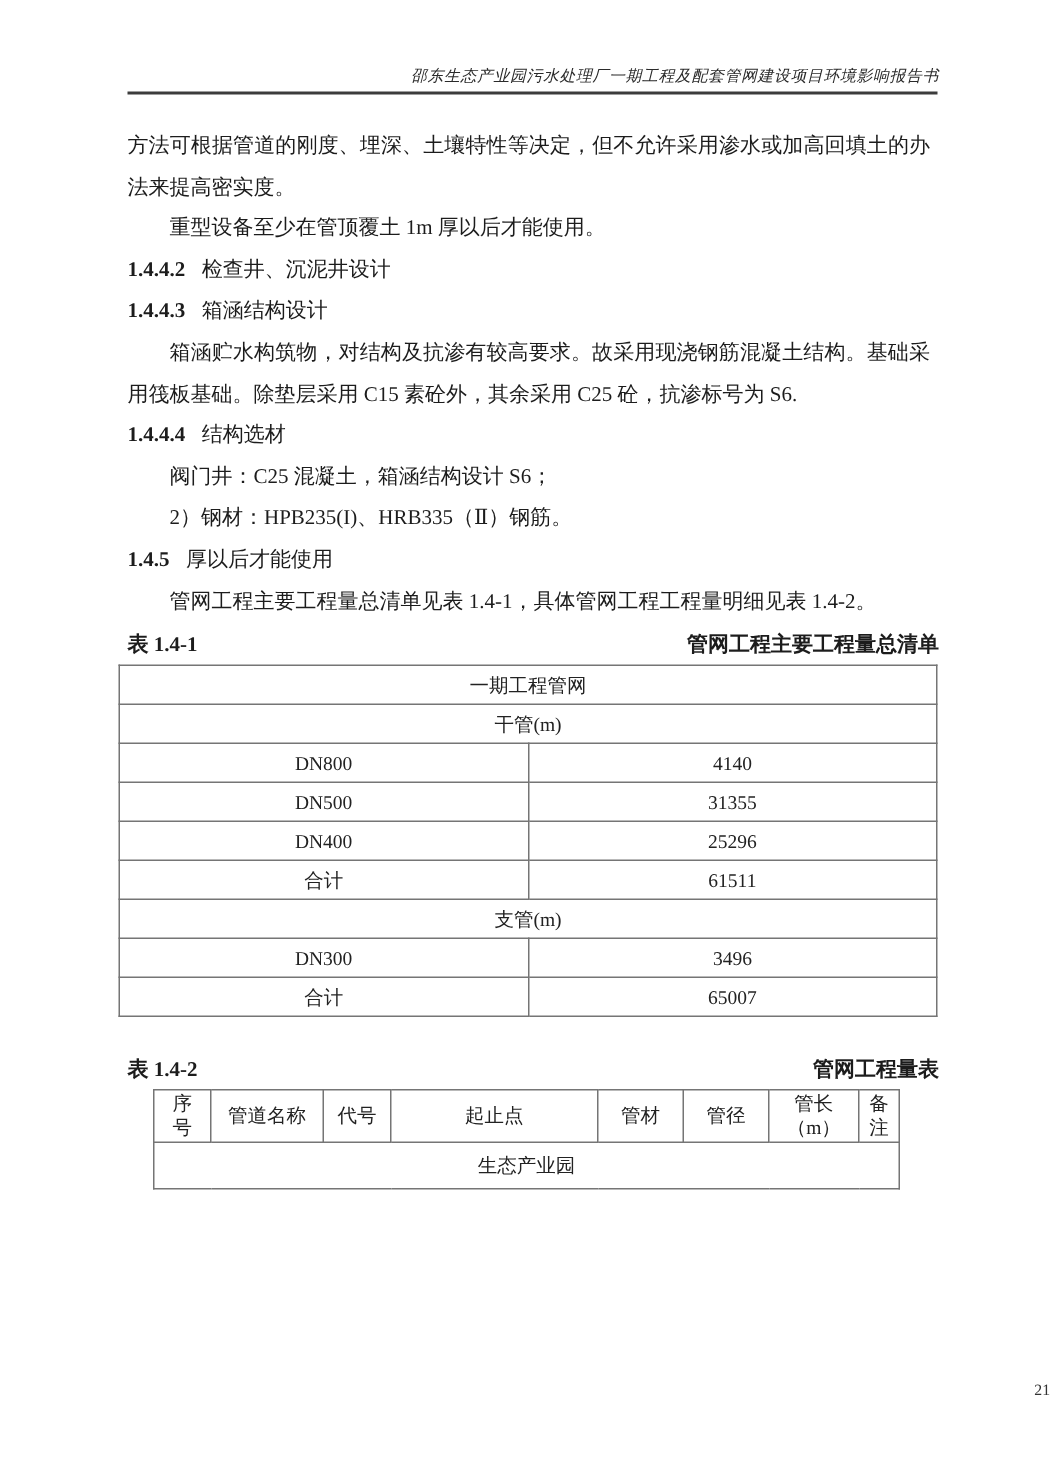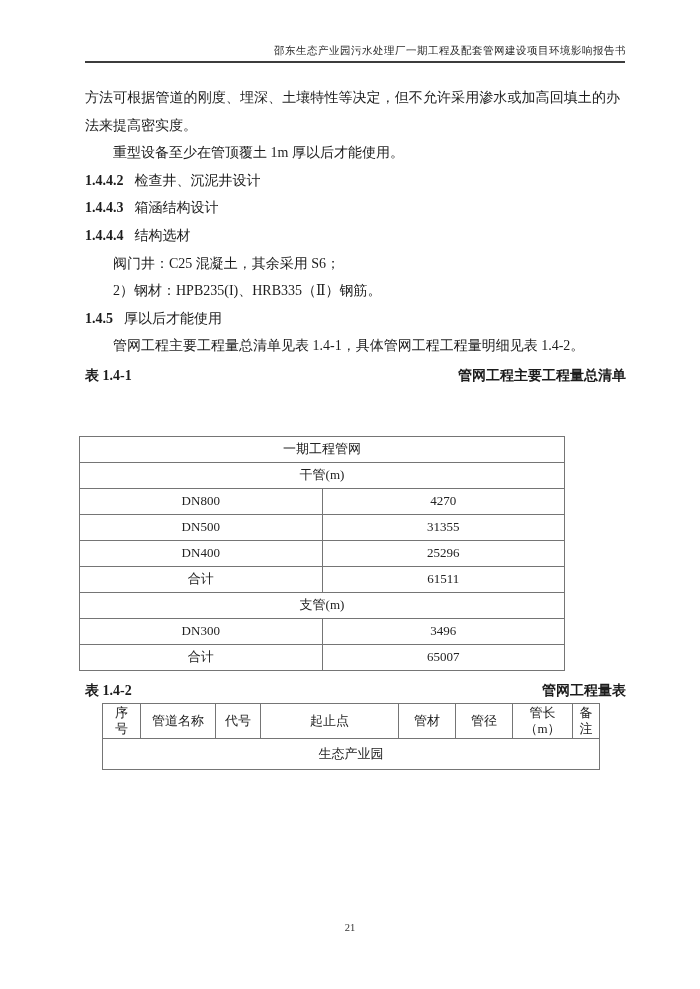--- a/index.html
+++ b/index.html
@@ -3,96 +3,97 @@
 <meta charset="utf-8">
 <style>
   html, body { margin:0; padding:0; background:#ffffff; }
   .page {
     position:relative; width:700px; height:989px; background:#ffffff;
     font-family:"Liberation Serif","DejaVu Serif",serif; color:#1c1c1c;
     overflow:hidden;
   }
   .doc-header {
     position:absolute; top:44px; left:79px; width:547px;
-    text-align:right; font-size:10.5px; color:#2a2a2a; letter-spacing:0.5px;
+    text-align:right; font-size:10.5px; color:#2a2a2a; letter-spacing:0.5px;font-style:italic;
   }
   .header-rule {
     position:absolute; top:61px; left:85px; width:540px; height:1.6px;
     background:#3c3c3c;
   }
   .content { position:absolute; top:84px; left:79px; width:547px; }
   .content p {
     margin:0; padding:0 6px; font-size:14px; line-height:27.6px;
     text-align:justify; text-justify:inter-ideograph;
   }
   .content p.indent { text-indent:2em; }
   .content p.heading { text-indent:0; }
   .heading .hnum { margin-right:11px;font-weight:bold; }
   .tbl-title {
     position:relative; margin-top:4px; height:24px; line-height:24px;
     font-size:14px; font-weight:bold;
   }
   .tbl-title .tlabel { position:absolute; left:6px; top:0; }
   .tbl-title .tname { display:block; text-align:right; width:100%; }
-  .tbl-title.second { margin-top:8px; }
-  table.t1 { border-collapse:collapse; width:486px; table-layout:fixed;margin-top:48px; }
+  .tbl-title.second { margin-top:24px; }
+  table.t1 { border-collapse:collapse; width:546px; table-layout:fixed; }
   table.t1 td {
     border:1px solid #757575; text-align:center; vertical-align:middle;
     font-size:13px; height:25px; padding:0 4px; color:#222222;
   }
   table.t2 {
     border-collapse:collapse; width:498px; margin-left:23px; table-layout:fixed;
   }
   table.t2 td {
     border:1px solid #757575; text-align:center; vertical-align:middle;
     font-size:13px; padding:1px 2px; color:#222222; white-space:pre-line;
     line-height:16px;
   }
   table.t2 tr.hdr td { height:32px; }
   table.t2 tr.sec td { height:28px; line-height:26px; }
   .page-number {
-    position:absolute; top:922px; left:0; width:700px; text-align:center;
+    position:absolute; top:922px; left:0; width:700px; text-align:right;
     font-size:10.5px; color:#333333;
   }
 </style>
 </head>
 <body>
 
 <div class="page">
 
   <div class="doc-header">邵东生态产业园污水处理厂一期工程及配套管网建设项目环境影响报告书</div>
   <div class="header-rule"></div>
 
   <div class="content">
     <p class="para">方法可根据管道的刚度、埋深、土壤特性等决定，但不允许采用渗水或加高回填土的办法来提高密实度。</p>
     <p class="indent">重型设备至少在管顶覆土 1m 厚以后才能使用。</p>
     <p class="heading"><span class="hnum">1.4.4.2</span><span>检查井、沉泥井设计</span></p>
     <p class="heading"><span class="hnum">1.4.4.3</span><span>箱涵结构设计</span></p>
+    <p class="indent">箱涵贮水构筑物，对结构及抗渗有较高要求。故采用现浇钢筋混凝土结构。基础采用筏板基础。除垫层采用 C15 素砼外，其余采用 C25 砼，抗渗标号为 S6.</p>
     <p class="heading"><span class="hnum">1.4.4.4</span><span>结构选材</span></p>
-    <p class="indent">阀门井：C25 混凝土，其余采用 S6；</p>
+    <p class="indent">阀门井：C25 混凝土，箱涵结构设计 S6；</p>
     <p class="indent">2）钢材：HPB235(I)、HRB335（Ⅱ）钢筋。</p>
     <p class="heading"><span class="hnum">1.4.5</span><span>厚以后才能使用</span></p>
     <p class="indent">管网工程主要工程量总清单见表 1.4-1，具体管网工程工程量明细见表 1.4-2。</p>
 
     <div class="tbl-title">
       <span class="tlabel">表 1.4-1</span>
       <span class="tname">管网工程主要工程量总清单</span>
     </div>
 
     <table class="t1">
       <tbody>
         <tr>
             <td colspan="2">一期工程管网</td>
           </tr>
         <tr>
             <td colspan="2">干管(m)</td>
           </tr>
         <tr>
           <td>DN800</td>
-          <td>4270</td>
+          <td>4140</td>
         </tr>
         <tr>
           <td>DN500</td>
           <td>31355</td>
         </tr>
         <tr>
           <td>DN400</td>
           <td>25296</td>
         </tr>
         <tr>

